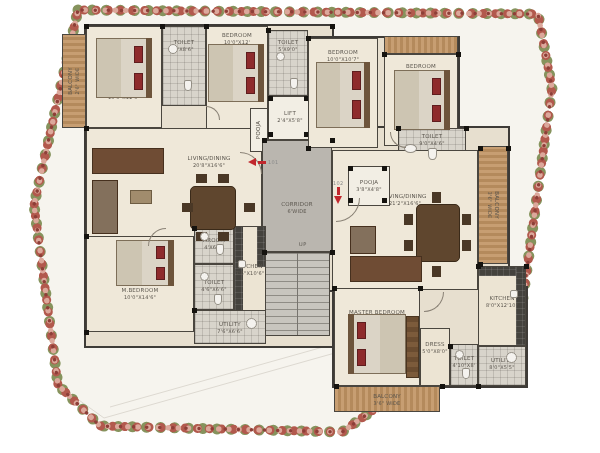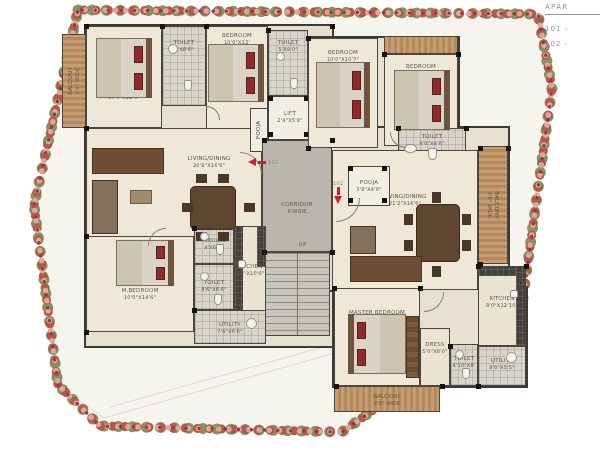--- a/index.html
+++ b/index.html
@@ -354,19 +354,14 @@
     <span class="ar-l"></span>
     <span class="tail-h"></span>
     <span class="mtxt">101</span>
   </div>
   <div class="marker colm" style="left:333px;top:180px;">
     <span class="mtxt">102</span>
     <span class="tail-v"></span>
     <span class="ar-d"></span>
   </div>
 
-  <div class="legend">
-    <div class="legend-title">APAR</div>
-    <div class="legend-item">101 -</div>
-    <div class="legend-item">102 -</div>
-  </div>
 
 </div>
 
 </body></html>

